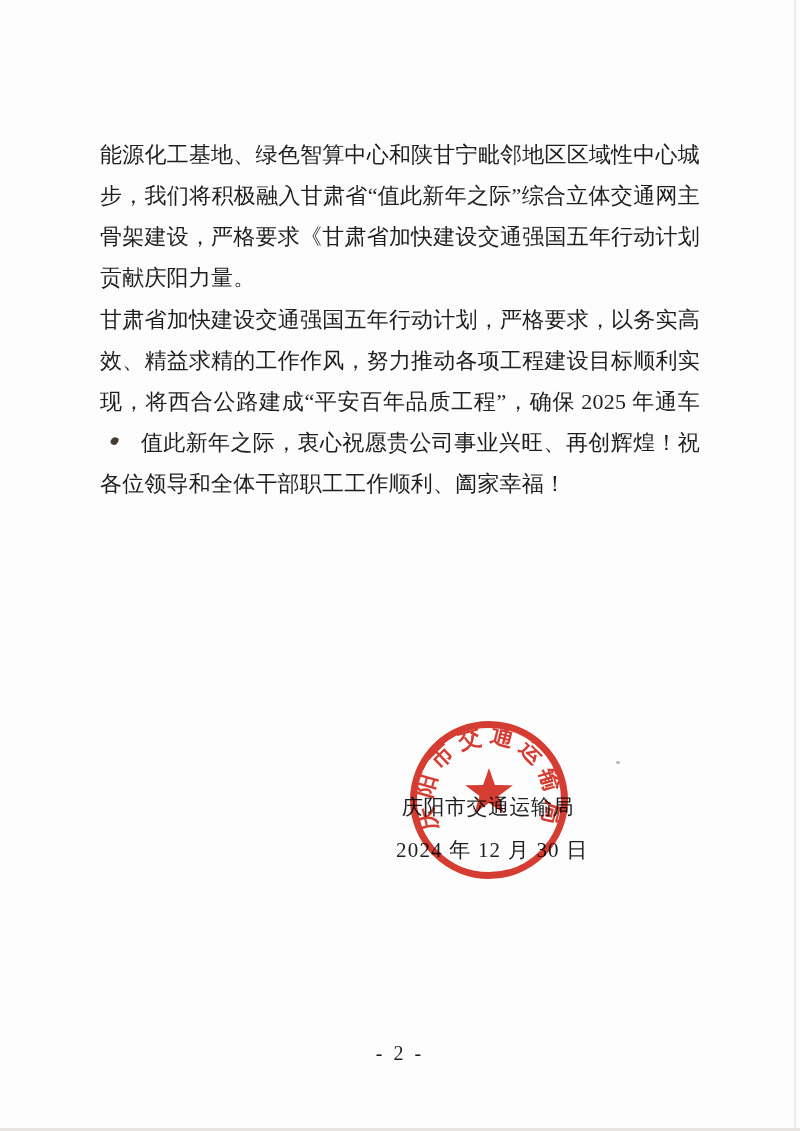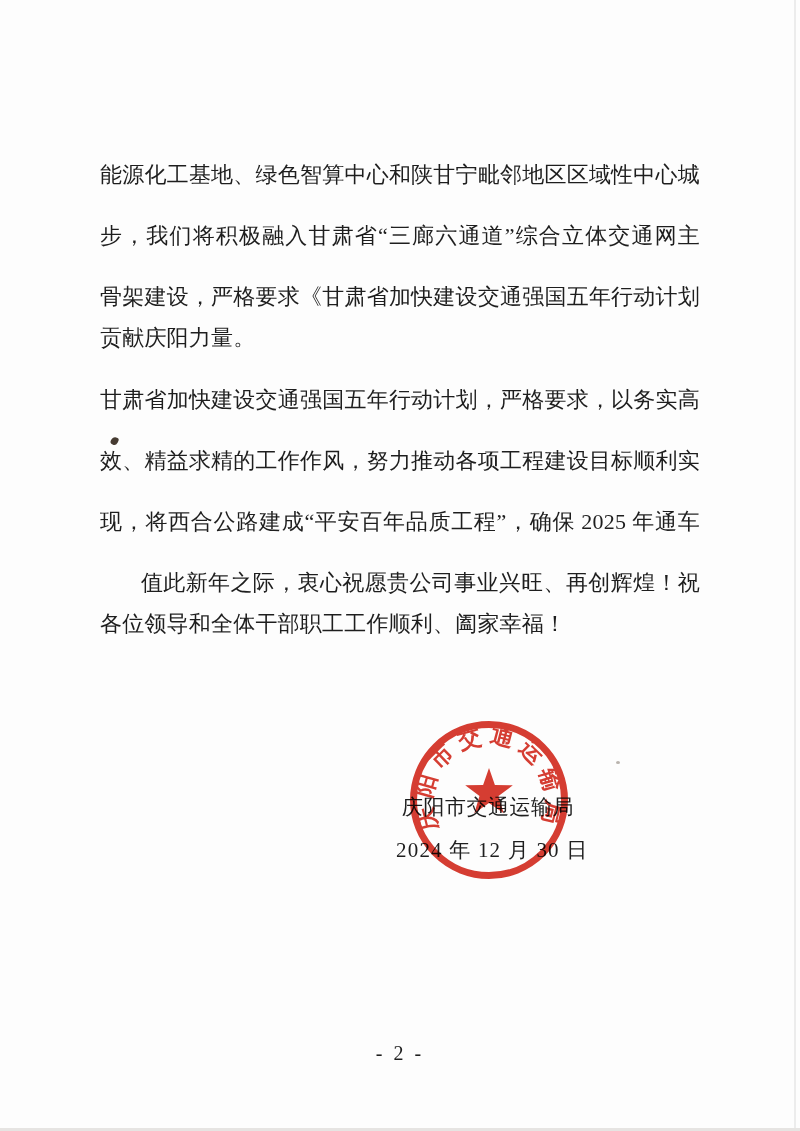--- a/index.html
+++ b/index.html
@@ -22,21 +22,20 @@
     font-size:22px;
     letter-spacing:0.2px;
     white-space:nowrap;
     color:#1e1e1e;
   }
   .just{
     white-space:normal;
     text-align:justify;
     text-align-last:justify;
     text-justify:inter-character;
-    margin-top:20px;
   }
   .indent{ text-indent:41px; }
   
   .sig-org{
     position:absolute;left:402px;top:794px;
     font-size:21px;letter-spacing:0.5px;line-height:26px;
   }
   .sig-date{
     position:absolute;left:396px;top:837px;
     font-size:21px;letter-spacing:1.2px;line-height:26px;
@@ -73,21 +72,21 @@
     background:#e6e4e2;
   }
 </style>
 </head>
 <body>
 
 <div class="page">
 
   <div class="body-text">
     <div class="line just">能源化工基地、绿色智算中心和陕甘宁毗邻地区区域性中心城</div>
-    <div class="line just">步，我们将积极融入甘肃省“三廊六通道”综合立体交通网主</div>
+    <div class="line just">步，我们将积极融入甘肃省“值此新年之际”综合立体交通网主</div>
     <div class="line just">骨架建设，严格要求《甘肃省加快建设交通强国五年行动计划</div>
     <div class="line">贡献庆阳力量。</div>
     <div class="line just">甘肃省加快建设交通强国五年行动计划，严格要求，以务实高</div>
     <div class="line just">效、精益求精的工作作风，努力推动各项工程建设目标顺利实</div>
     <div class="line just">现，将西合公路建成“平安百年品质工程”，确保 2025 年通车</div>
     <div class="line just indent">值此新年之际，衷心祝愿贵公司事业兴旺、再创辉煌！祝</div>
     <div class="line">各位领导和全体干部职工工作顺利、阖家幸福！</div>
   </div>
 
   <div class="ink-speck"></div>

